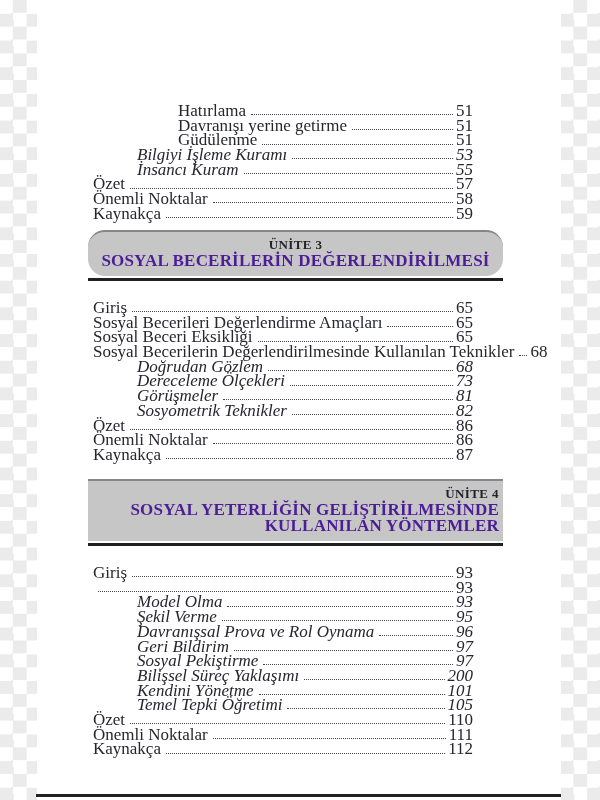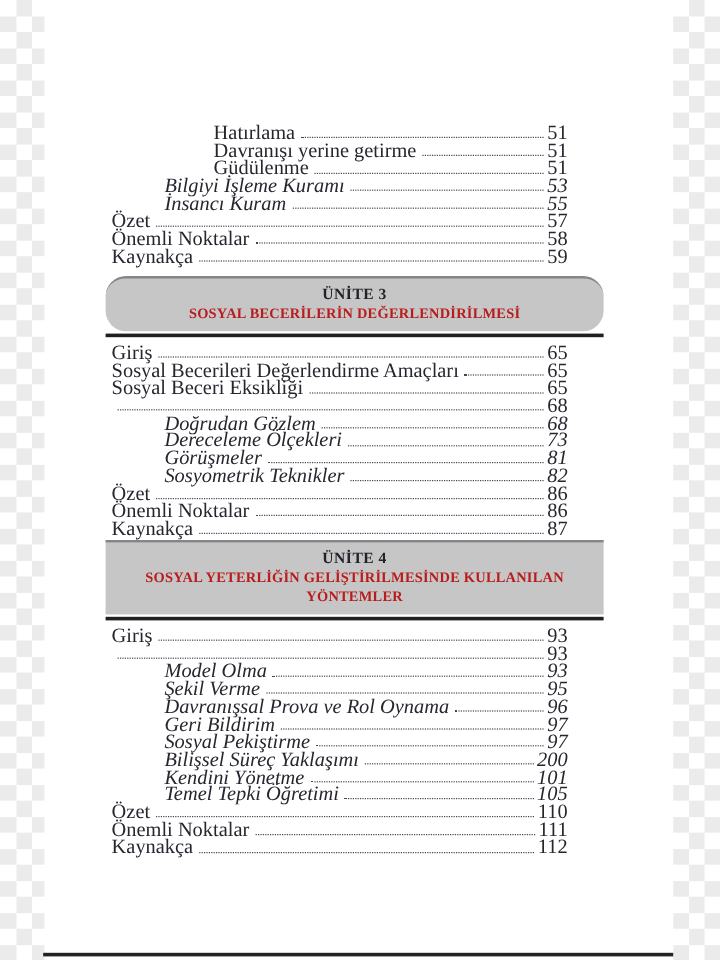--- a/index.html
+++ b/index.html
@@ -39,30 +39,30 @@
   .banner {
     width: 415px; margin-left: -5px; box-sizing: border-box;
     background: #c6c6c6; border-top: 2px solid #85858a;
     text-align: center; padding: 5px 4px 7px 4px;
   }
   .banner .unit {
     font-size: 13px; font-weight: bold; letter-spacing: 0.4px; line-height: 16px;
     color: #222229;
   }
   .banner .btitle {
-    font-size: 12px; font-weight: bold; letter-spacing: 0.2px; line-height: 16px;
-    color: #b91c1c;
+    font-size: 17px; font-weight: bold; letter-spacing: 0.2px; line-height: 16px;
+    color: #4c1d95;
   }
   .rule {
     width: 415px; margin-left: -5px; height: 3.5px;
     background: #1f1f24; margin-top: 2px;
   }
   .toc-section:nth-child(2) .banner { margin-top: 8px; border-radius: 17px; }
-  .toc-section:nth-child(3) .banner { margin-top: 1px; }
-  .rows-after-banner { margin-top: 6px; }
+  .toc-section:nth-child(3) .banner { margin-top: 16px; text-align: right; }
+  .rows-after-banner { margin-top: 20px; }
 </style>
 </head>
 <body>
 
 <div class="page"></div>
 <div class="page-bottom-edge"></div>
 <div class="toc" id="toc">
     <div class="toc-section">
       <div class="rows">
         <div class="row in2">
@@ -123,20 +123,21 @@
           <span class="label">Sosyal Becerileri Değerlendirme Amaçları</span>
           <span class="dots"></span>
           <span class="num">65</span>
         </div>
         <div class="row in0">
           <span class="label">Sosyal Beceri Eksikliği</span>
           <span class="dots"></span>
           <span class="num">65</span>
         </div>
         <div class="row in0">
+          <span class="label">Sosyal Becerilerin Değerlendirilmesinde Kullanılan Teknikler</span>
           <span class="dots"></span>
           <span class="num">68</span>
         </div>
         <div class="row in1">
           <span class="label">Doğrudan Gözlem</span>
           <span class="dots"></span>
           <span class="num">68</span>
         </div>
         <div class="row in1">
           <span class="label">Dereceleme Ölçekleri</span>

